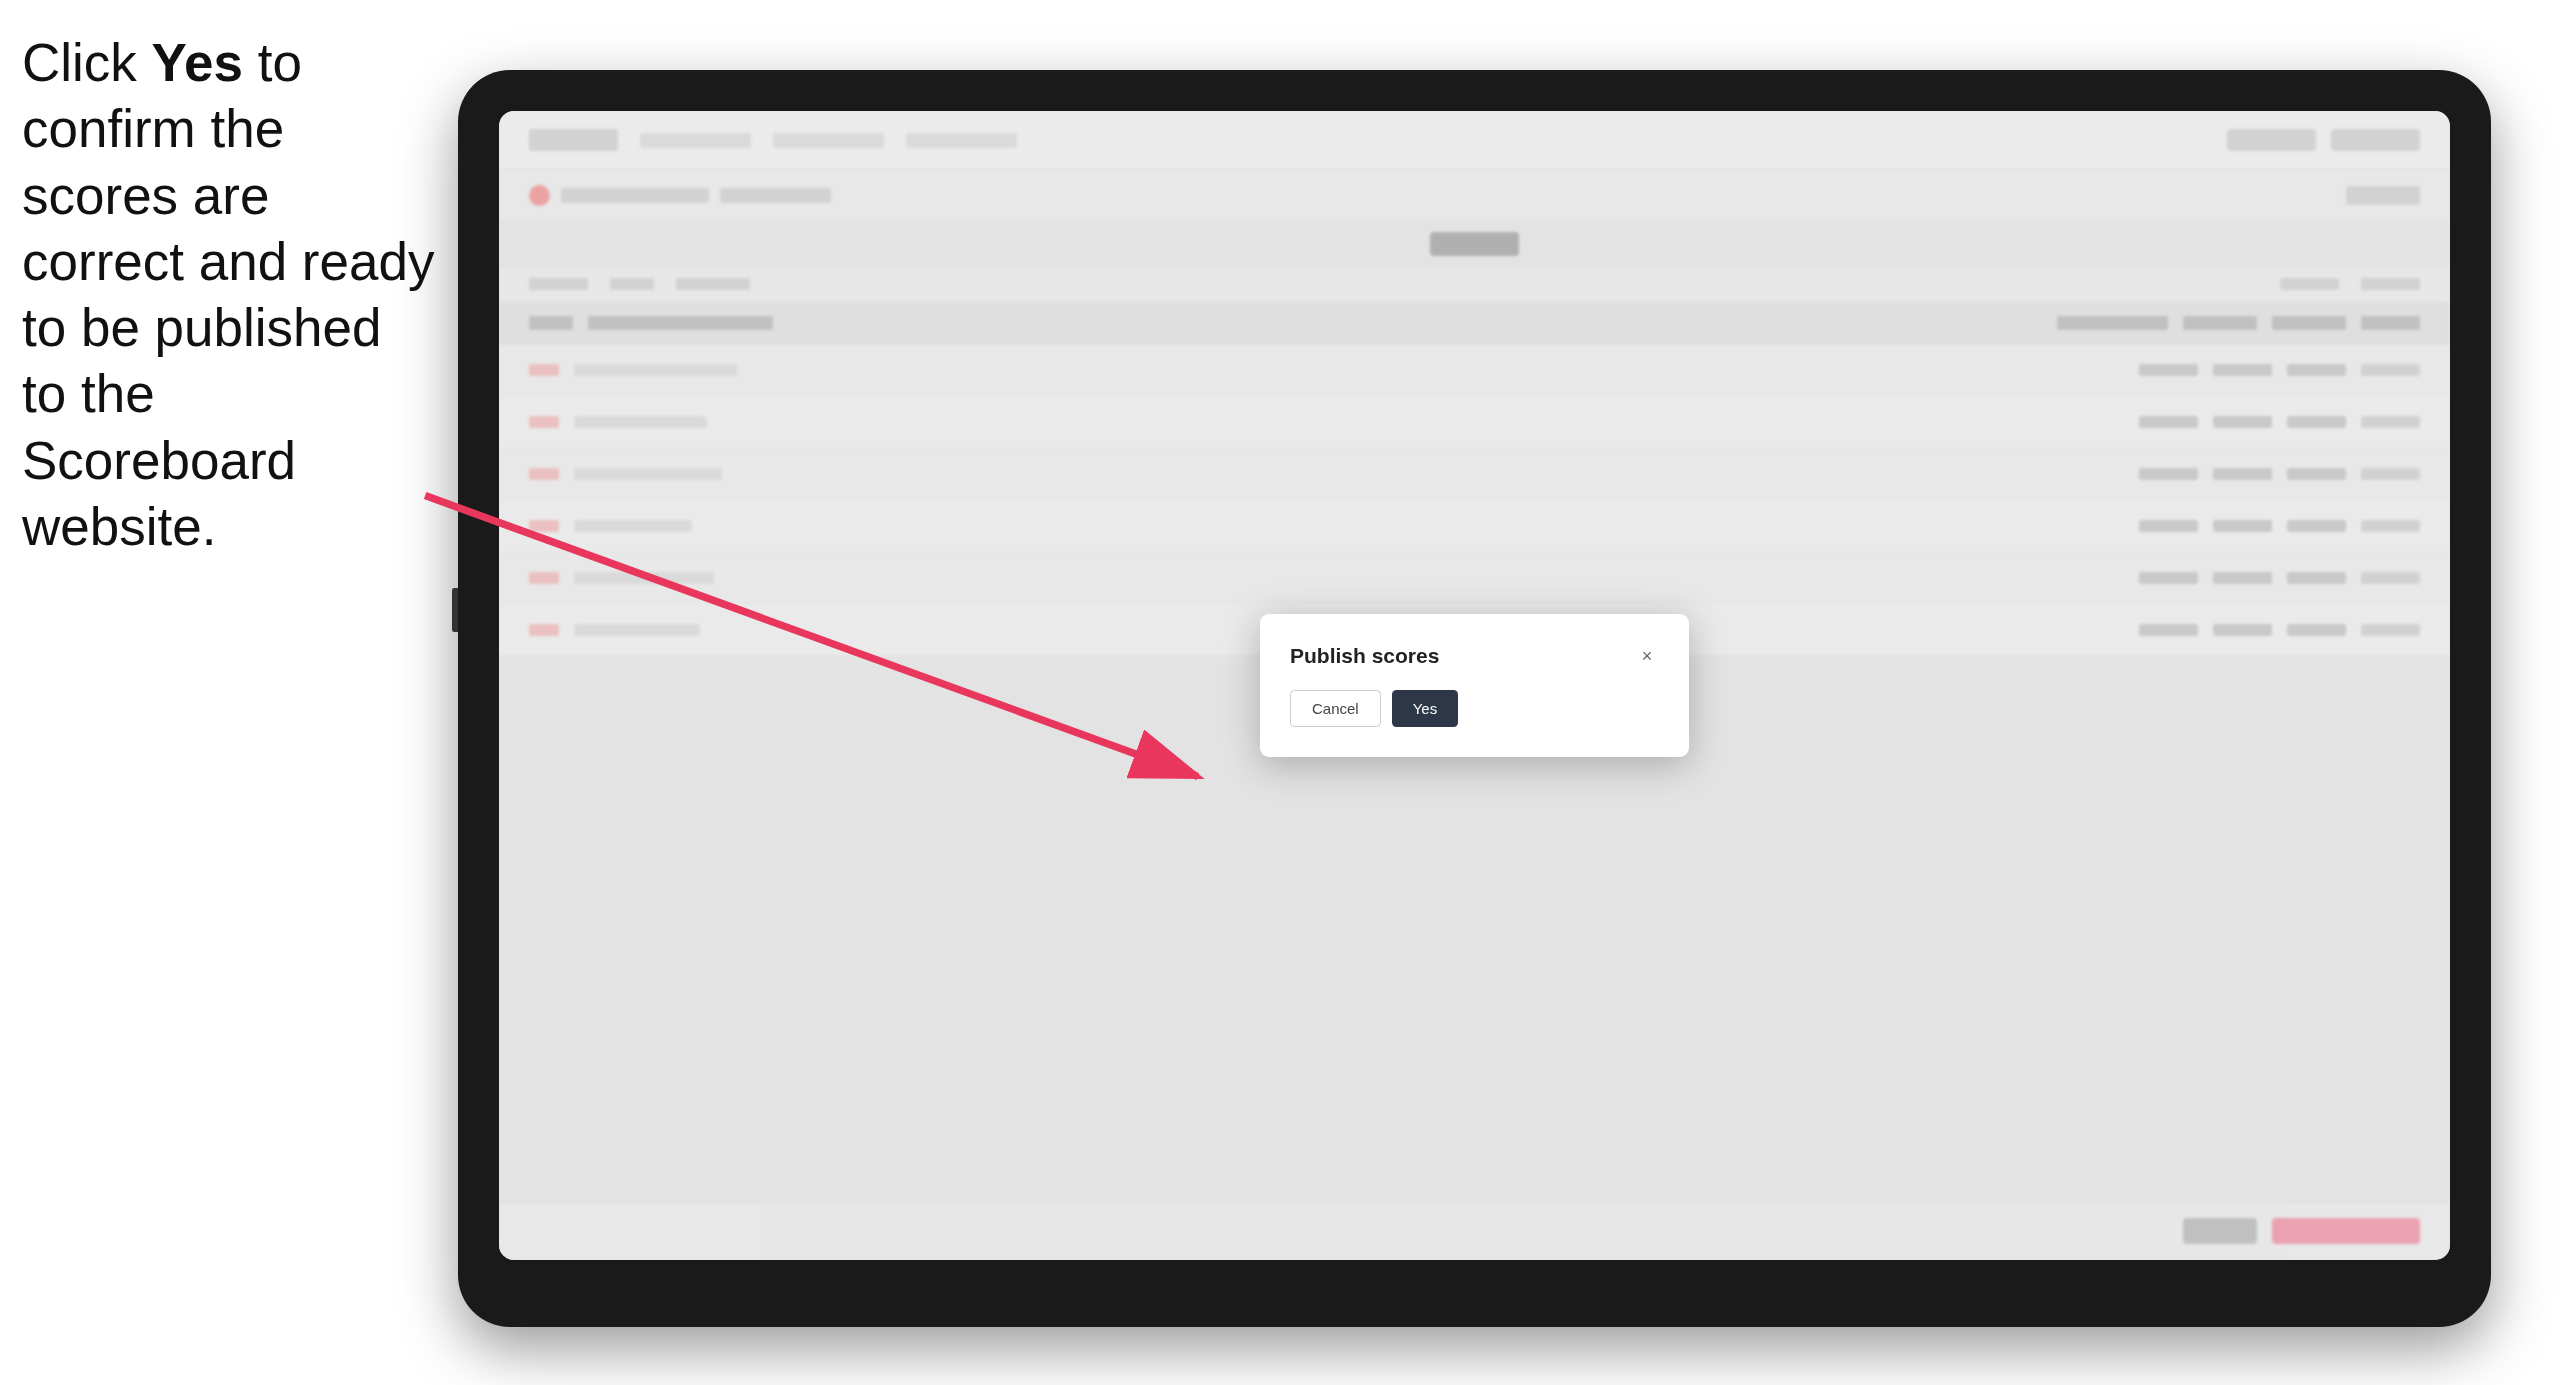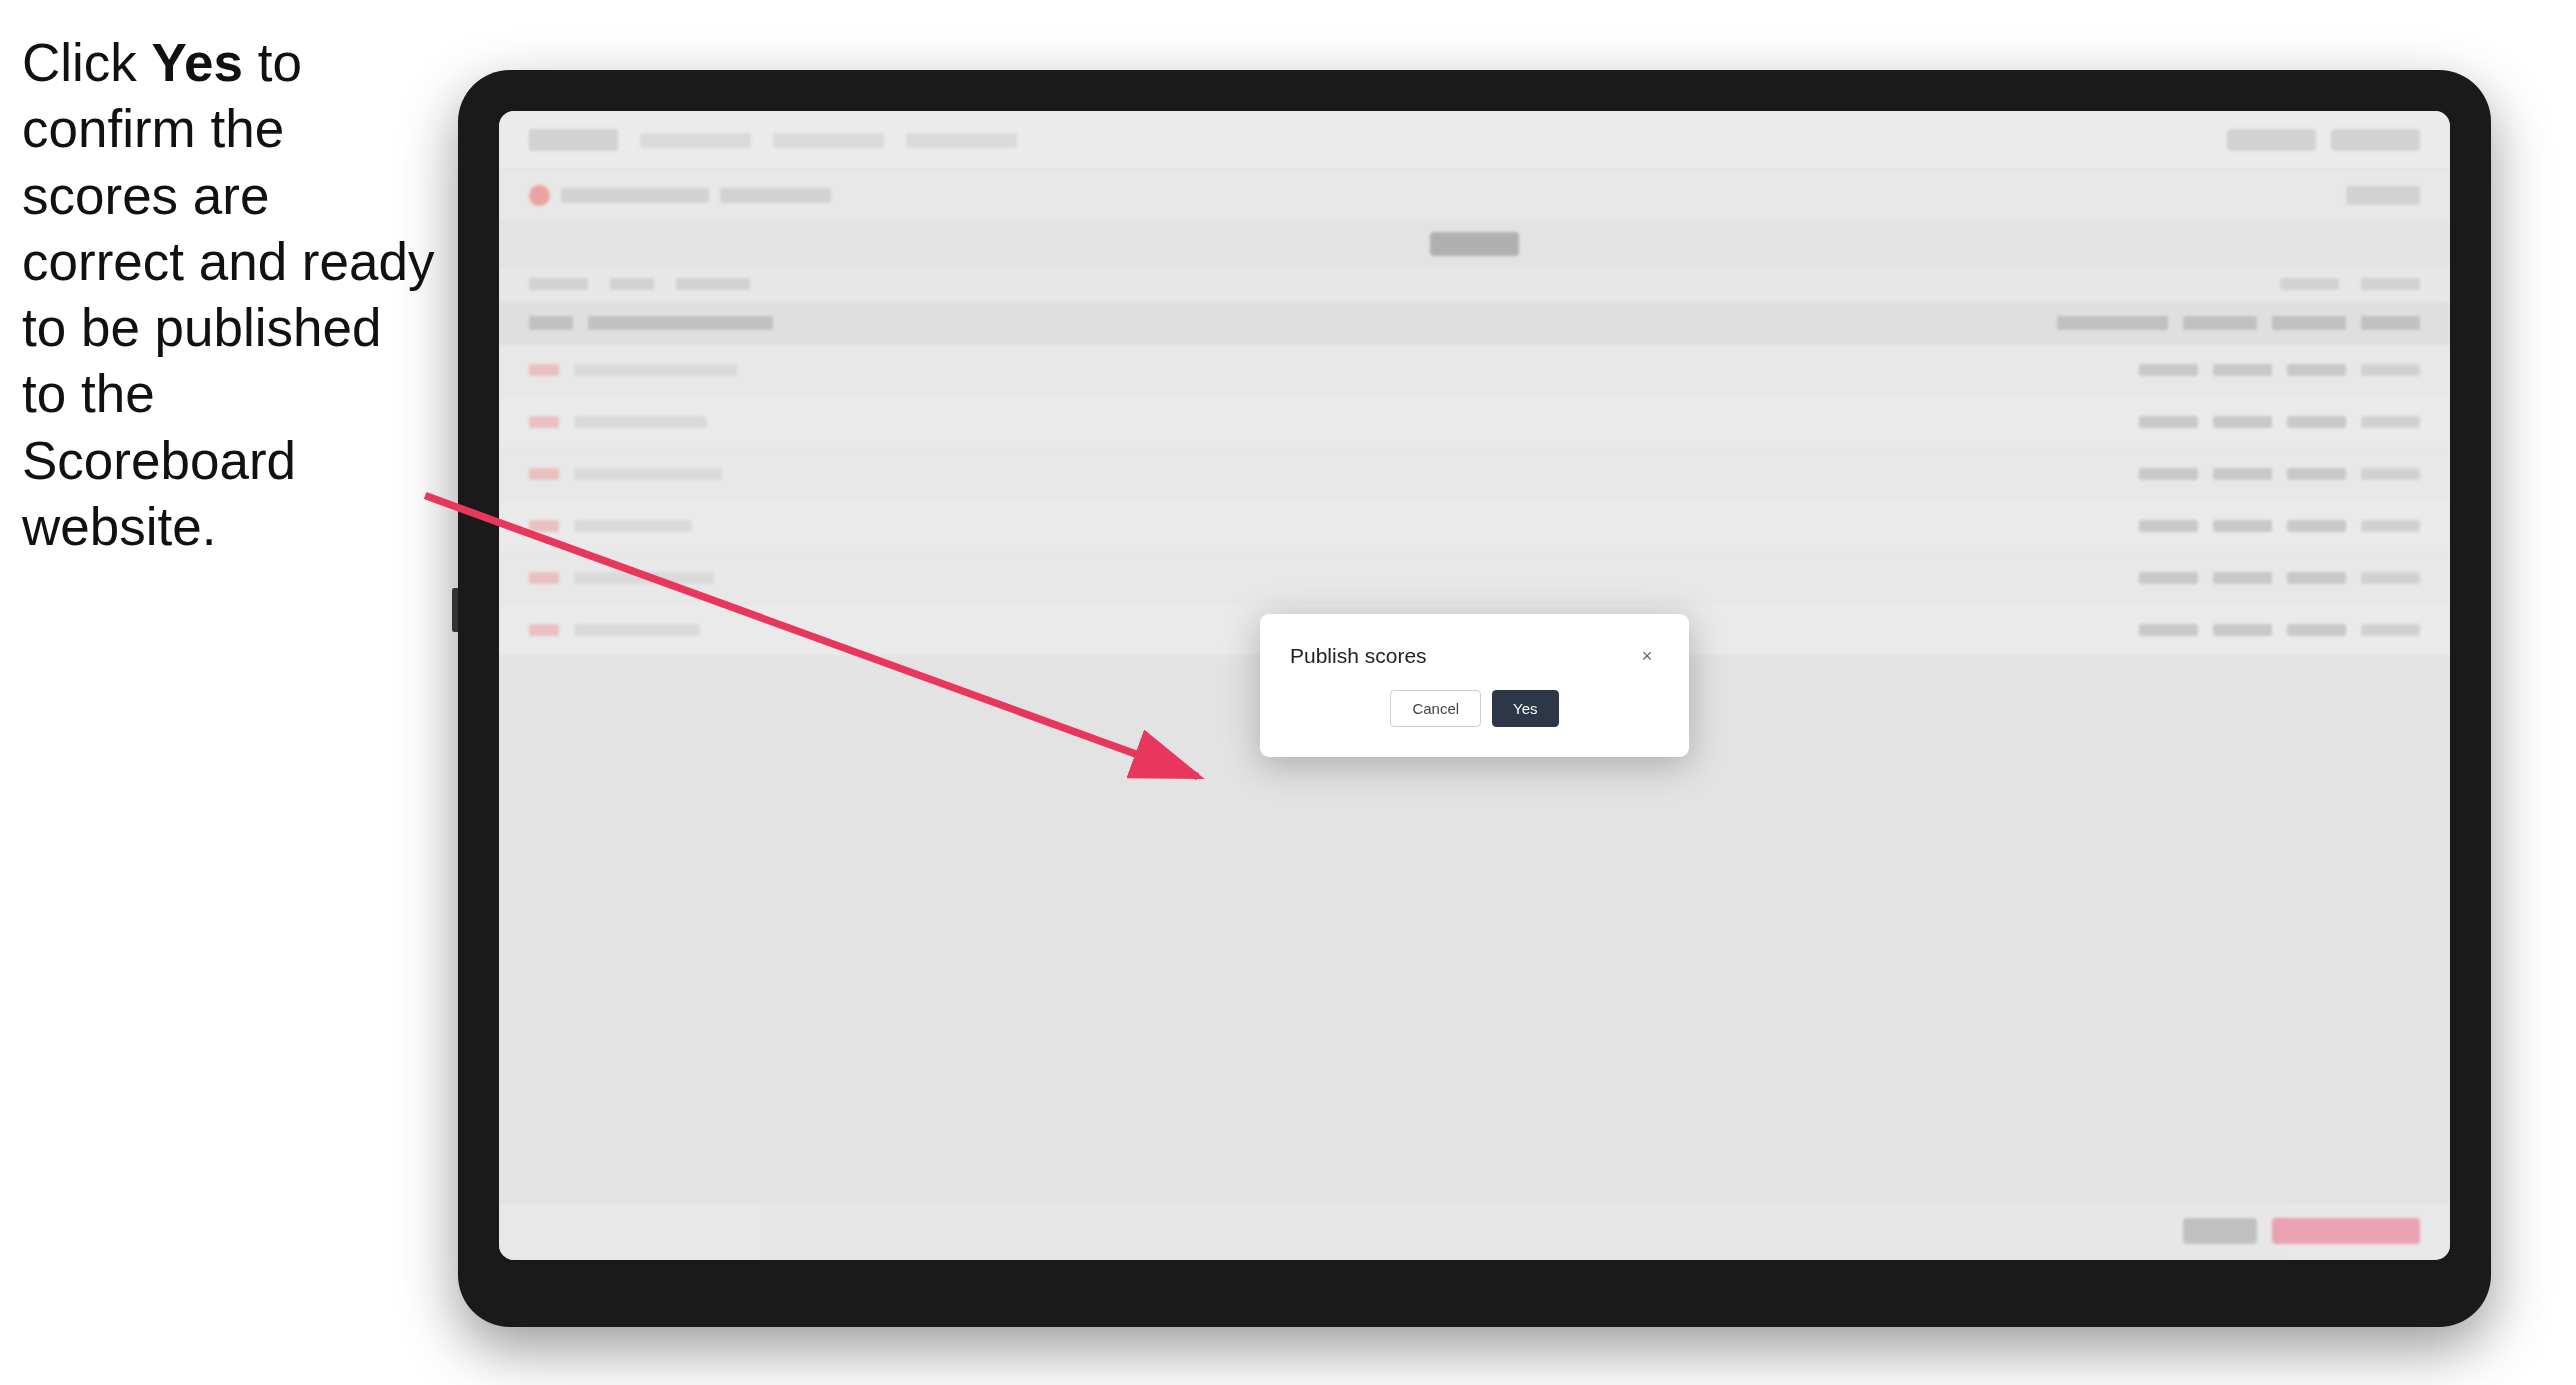--- a/index.html
+++ b/index.html
@@ -266,21 +266,21 @@
 
     .dialog-header {
       display: flex;
       align-items: center;
       justify-content: space-between;
       margin-bottom: 22px;
     }
 
     .dialog-title {
       font-size: 21px;
-      font-weight: 400;
+      font-weight: 700;
       color: #222222;
     }
 
     .dialog-close {
       width: 24px;
       height: 24px;
       background: none;
       border: none;
       cursor: pointer;
       font-size: 18px;
@@ -293,21 +293,21 @@
 
     .dialog-body {
       font-size: 16.3px;
       color: #555555;
       margin-bottom: 30px;
       line-height: 1.5;
     }
 
     .dialog-footer {
       display: flex;
-      justify-content: center;
+      justify-content: flex-start;
       gap: 11px;
     }
 
     .btn-cancel {
       padding: 9px 21px;
       background: #ffffff;
       border: 0.7px solid #cccccc;
       border-radius: 4.4px;
       font-size: 15px;
       cursor: pointer;

